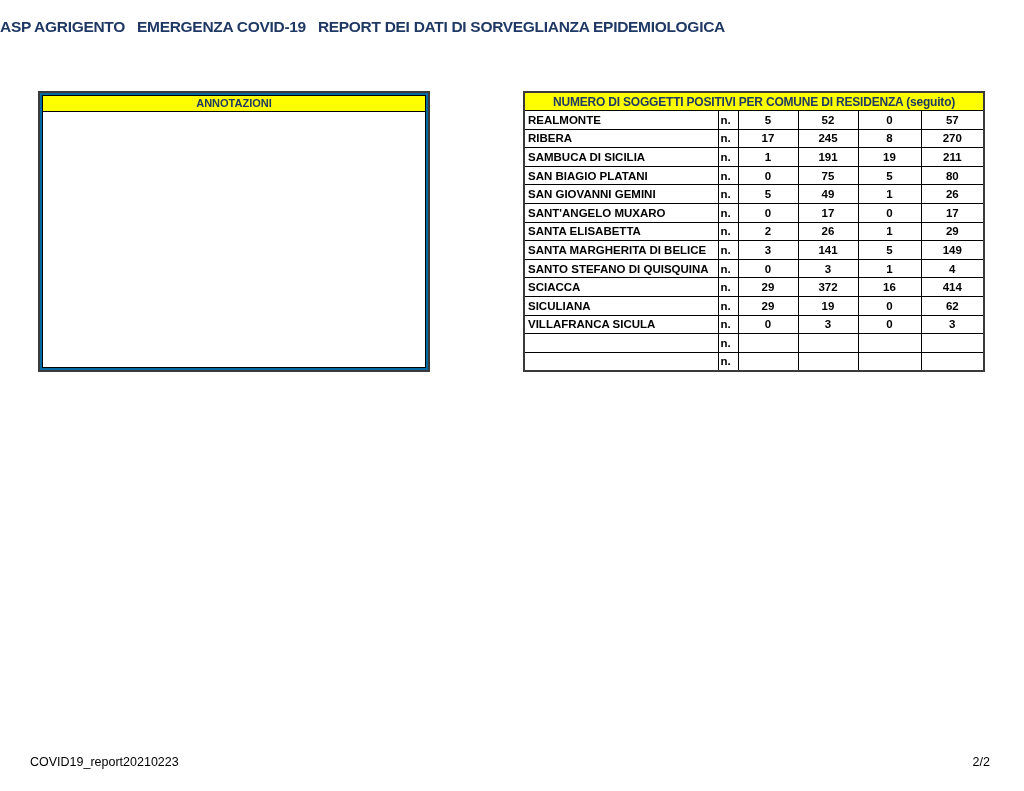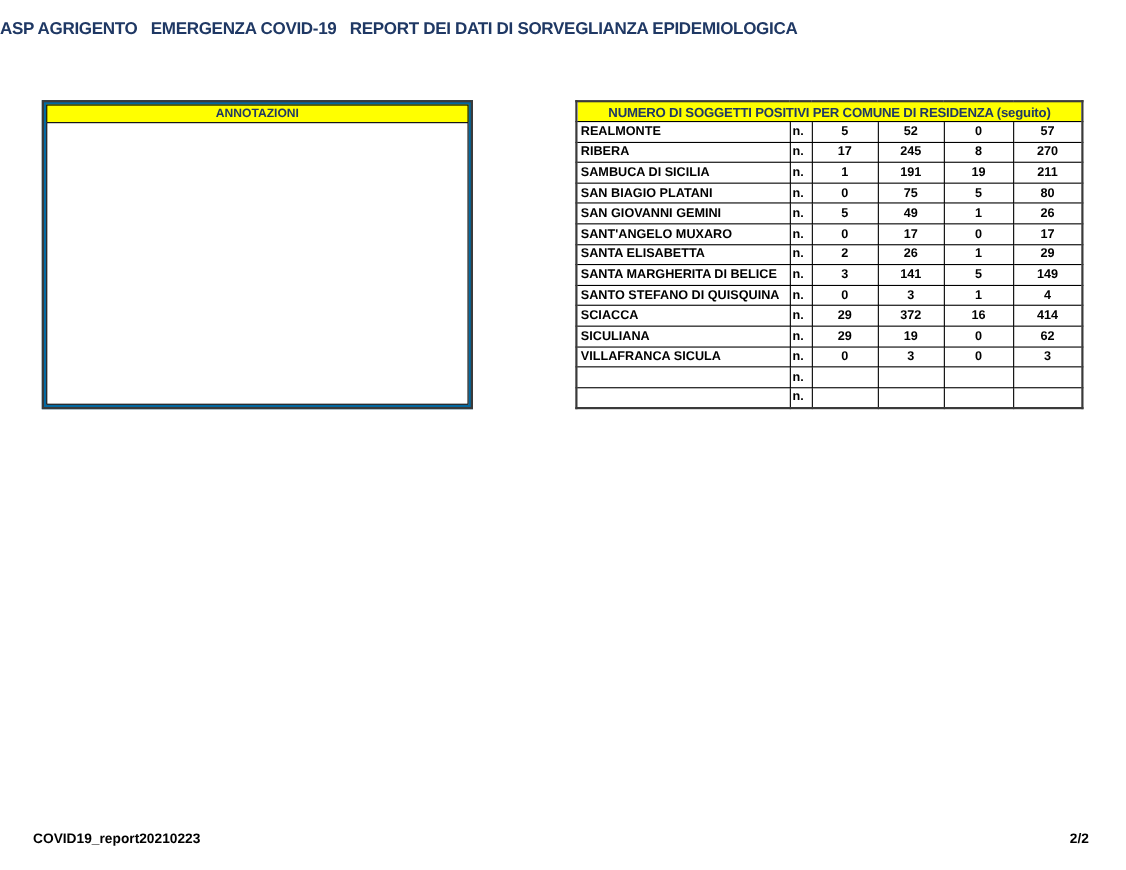--- a/index.html
+++ b/index.html
@@ -85,21 +85,21 @@
   table.positives td.c-n    { text-align: left; padding: 0 2px; }
   table.positives td.c-num  { text-align: center; }
   
   .footer {
     position: absolute;
     left: 30px; top: 755px;
     width: 960px;
     display: flex;
     justify-content: space-between;
     font-size: 12.5px;
-    font-weight: 700;
+    font-weight: 400;
     color: #000000;
   }
 </style>
 </head>
 <body>
 
 <div class="page-title">ASP AGRIGENTO   EMERGENZA COVID-19   REPORT DEI DATI DI SORVEGLIANZA EPIDEMIOLOGICA</div>
 
 <div class="annotations-box">
   <div class="annotations-header">ANNOTAZIONI</div>

